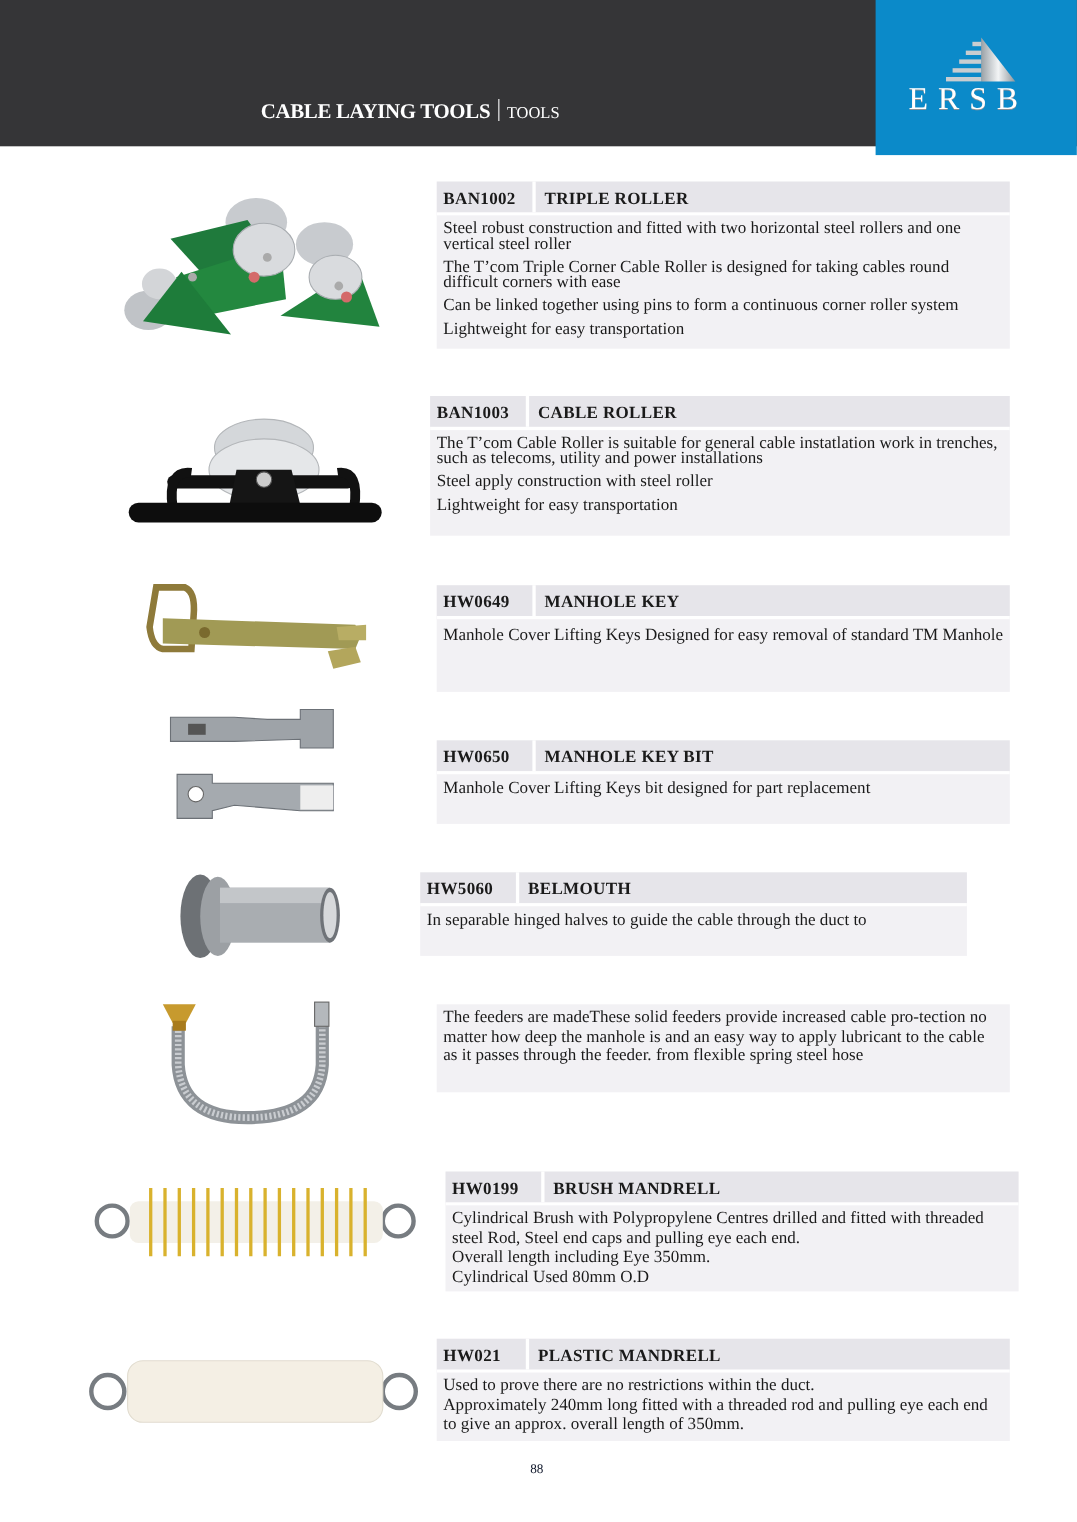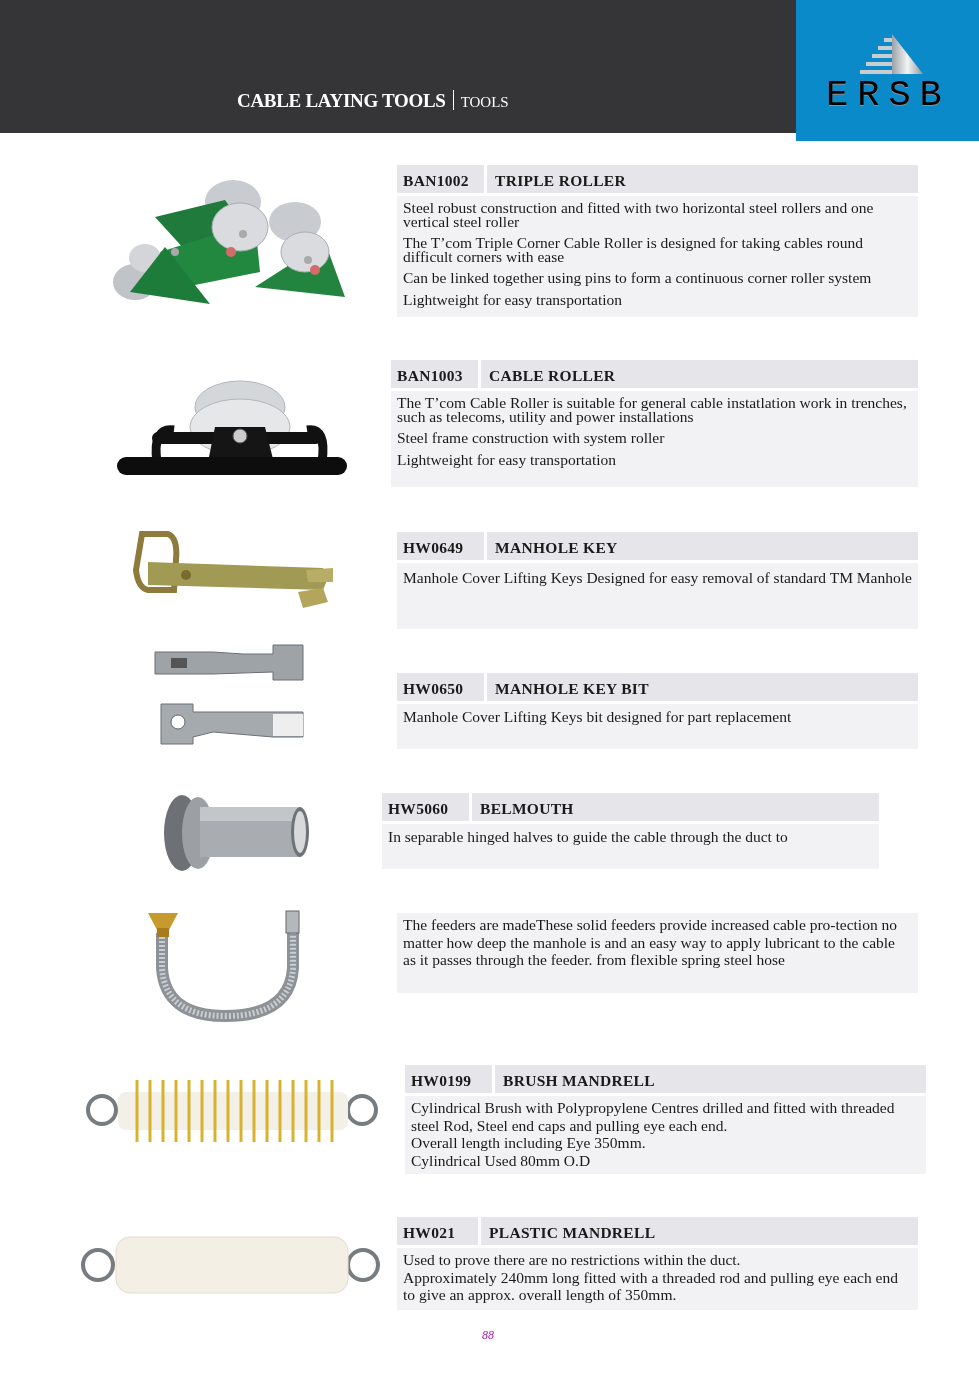--- a/index.html
+++ b/index.html
@@ -6,31 +6,31 @@
   html, body { width: 979px; height: 1384px; background: #ffffff; overflow: hidden; }
   body { position: relative; font-family: "DejaVu Serif", "Liberation Serif", serif; color: #1a1a1a; }
 
   .header { position: absolute; left: 0; top: 0; width: 979px; height: 133px; background: #353537; }
   .header-title { position: absolute; left: 237px; top: 90px; color: #ffffff; font-family: "Liberation Serif", serif; font-size: 19px; font-weight: bold; letter-spacing: -0.3px; white-space: nowrap; }
   .header-sep { display: inline-block; width: 1px; height: 20px; background: #ffffff; margin: 0 7px; vertical-align: -3px; }
   .header-sub { font-weight: normal; font-size: 15px; letter-spacing: 0; }
 
   .logo-box { position: absolute; left: 796px; top: 0; width: 183px; height: 141px; background: #0b8ac9; }
   .logo-svg { position: absolute; left: 28px; top: 30px; }
-  .logo-text { position: absolute; left: 30px; top: 74px; width: 130px; font-family: Liberation Mono, monospace; font-size: 37px; color: #000000; letter-spacing: 9px; text-shadow: 0 1px 0 #8a9096; }
+  .logo-text { position: absolute; left: 30px; top: 74px; width: 130px; font-family: Liberation Serif, serif; font-size: 29px; color: #ffffff; letter-spacing: 9px; text-shadow: 0 1px 0 #8a9096; }
   .ptable { position: absolute; }
   .phead { display: flex; height: 31px; background: #e6e5ea; border-bottom: 3px solid #ffffff; }
   .pcode { width: 90px; padding-left: 6px; font-weight: bold; font-size: 15.5px; line-height: 31px; border-right: 3px solid #ffffff; white-space: nowrap; font-family: "Liberation Serif", serif; letter-spacing: 0.3px; }
   .pname { flex: 1; padding-left: 8px; font-weight: bold; font-size: 15.5px; line-height: 31px; font-family: "Liberation Serif", serif; letter-spacing: 0.3px; }
   .pbody { background: #f2f1f4; padding: 3px 6px 4px 6px; font-family: "Liberation Serif", serif; font-size: 15.5px; }
   .pline { line-height: 13.5px; margin-bottom: 6px; padding-top: 2px; }
   .pline.loose { line-height: 18px; margin-bottom: 0; padding-top: 0; }
 
   .pimg { position: absolute; }
-  .page-num { position: absolute; left: 482px; top: 1328px; font-family: "Liberation Serif", serif; font-size: 12px; color: #a21caf; font-style: italic; }
+  .page-num { position: absolute; left: 482px; top: 1328px; font-family: "Liberation Serif", serif; font-size: 12px; color: #0f172a; }
 </style>
 </head>
 <body>
 
 <div class="header">
   <div class="header-title"><span>CABLE LAYING TOOLS</span><span class="header-sep"></span><span class="header-sub">TOOLS</span></div>
 </div>
 <div class="logo-box">
   <svg class="logo-svg" width="130" height="46" viewBox="0 0 130 46">
     <defs>
@@ -90,21 +90,21 @@
   <circle cx="128" cy="64" r="7" fill="#ccc" stroke="#555"></circle>
   <rect x="5" y="85" width="230" height="18" rx="9" fill="#0d0d0d"></rect>
 </svg>
 <div class="ptable" style="left:391px;top:360px;width:527px">
   <div class="phead">
     <div class="pcode">BAN1003</div>
     <div class="pname">CABLE ROLLER</div>
   </div>
   <div class="pbody" style="height:96px">
     <div class="pline">The T’com Cable Roller is suitable for general cable instatlation work in trenches, such as telecoms, utility and power installations</div>
-    <div class="pline">Steel frame construction with system roller</div>
+    <div class="pline">Steel apply construction with steel roller</div>
     <div class="pline">Lightweight for easy transportation</div>
   </div>
 </div>
 
 <svg class="pimg" style="left:128px;top:530px" width="205" height="82" viewBox="0 0 205 82">
   <path d="M14 4 L40 4 Q50 8 48 30 L46 60 L20 60 Q10 58 8 40 Z" fill="none" stroke="#8e7a3a" stroke-width="6"></path>
   <polygon points="20,32 195,38 200,48 195,60 20,55" fill="#a19a55"></polygon>
   <polygon points="178,40 205,38 205,52 180,52" fill="#b8ad64"></polygon>
   <polygon points="170,62 195,58 200,72 175,78" fill="#b3a65c"></polygon>
   <circle cx="58" cy="45" r="5" fill="#7a6a2e"></circle>

